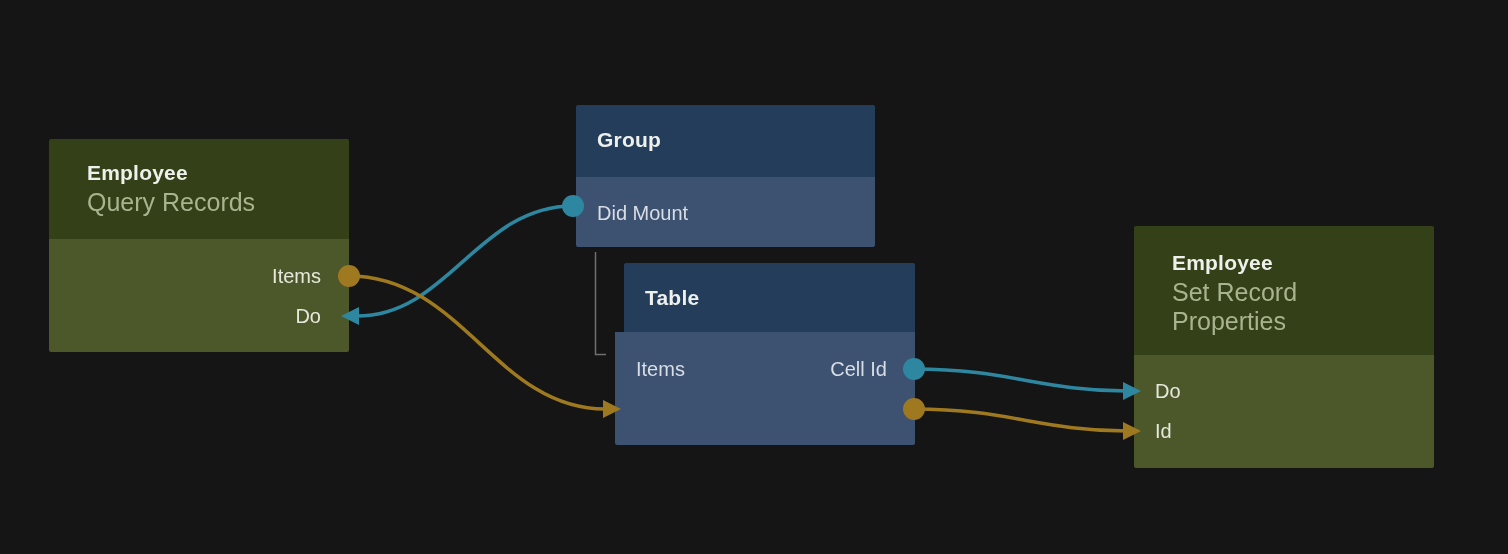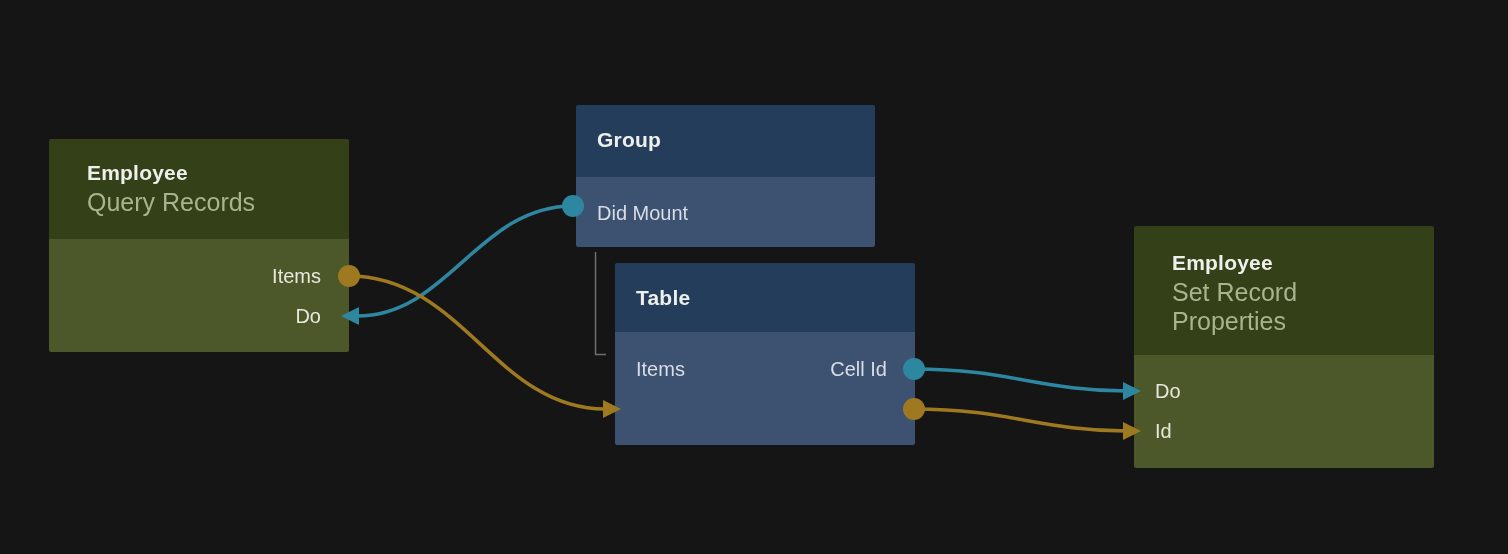--- a/index.html
+++ b/index.html
@@ -113,21 +113,21 @@
       <div class="node-title">Group</div>
     </div>
     <div class="node-body" style="height:70px; padding-top:16px;">
       <div class="port-row">
         <span class="port-label">Did Mount</span>
       </div>
     </div>
   </div>
 
   <div class="node blue" style="left:615px; top:263px; width:300px;">
-    <div class="node-header" style="height:69px; padding-top:20px;">
+    <div class="node-header" style="height:69px; padding-top:20px;margin-left:9px;">
       <div class="node-title">Table</div>
     </div>
     <div class="node-body" style="height:113px; padding-top:17px;">
       <div class="port-row split">
         <span class="port-label">Items</span>
         <span class="port-label">Cell Id</span>
       </div>
     </div>
   </div>
 

